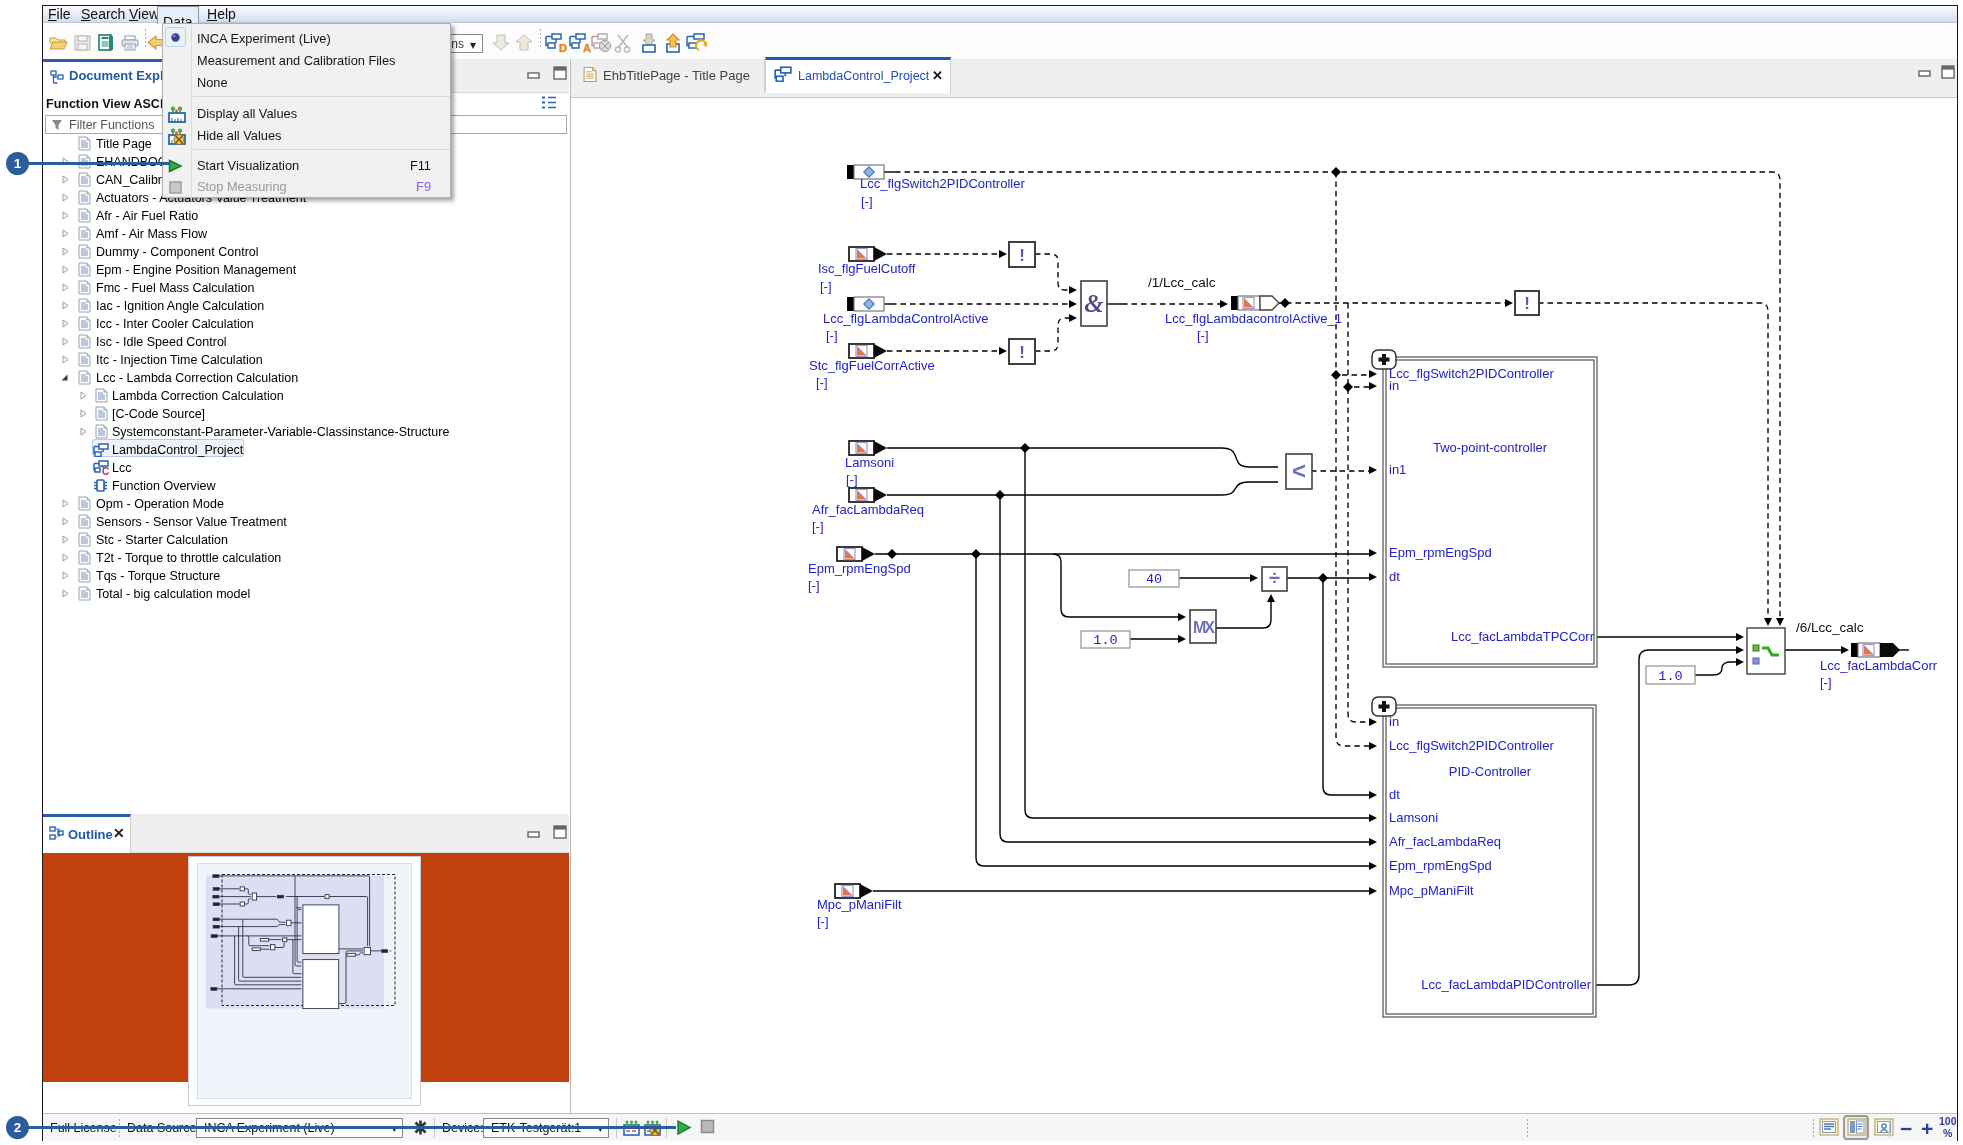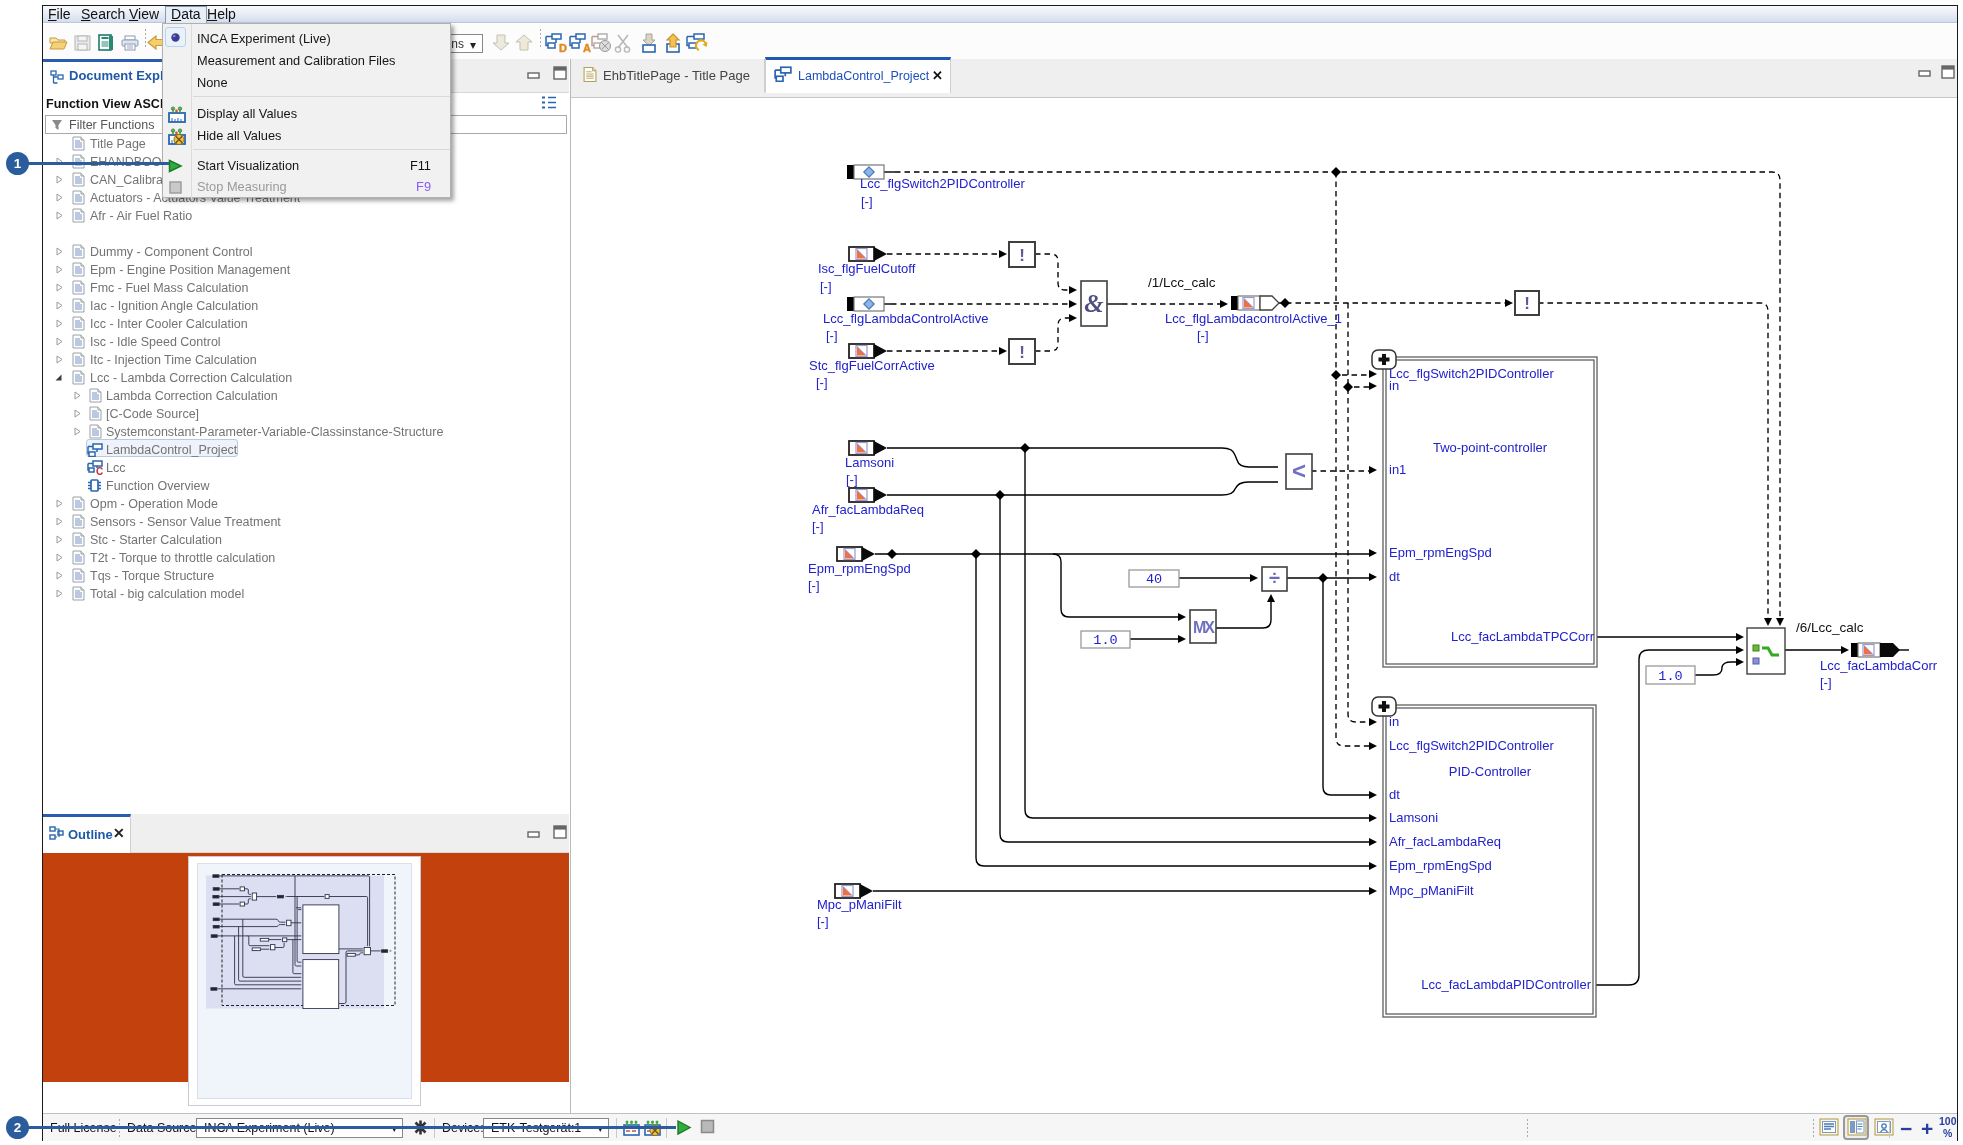--- a/index.html
+++ b/index.html
@@ -7,41 +7,41 @@
 #menubar{position:absolute;left:0;top:0;width:100%;height:17px;background:linear-gradient(#f8fafd,#e4eaf4 60%,#d3ddee);border-bottom:1px solid #bcc7da;font-size:14px;color:#111}
 .mi{position:absolute;top:1px;height:15px;line-height:15px}
 .u{text-decoration:underline}
 #toolbar{position:absolute;left:0;top:18px;width:100%;height:35px;background:#fcfcfc}
 .tbi{position:absolute;top:10px}
 #lpanel{position:absolute;left:0;top:53px;width:526px;height:755px;background:#fff}
 .phead{position:absolute;left:0;width:100%;height:34px;background:#efefef;border-bottom:1px solid #d8d8d8}
 .ptab{position:absolute;left:0;top:0;height:34px;background:#fff;border-top:3px solid #2a5db0;border-right:1px solid #d0d0d0}
 .ptitle{font-size:13px;font-weight:bold;color:#2059a8}
 #treewrap{position:absolute;left:1px;top:76px;width:524px;height:680px;background:#fff}
-.trow{position:absolute;left:0;width:100%;height:18px;font-size:12.5px;color:#737373;white-space:nowrap}
+.trow{position:absolute;left:6px;width:100%;height:18px;font-size:12.5px;color:#000000;white-space:nowrap}
 .trow span.t{position:absolute;top:2px}
 #outpanel{position:absolute;left:0;top:808px;width:526px;height:268px;background:#c2410c}
 #statusbar{position:absolute;left:0;top:1107px;width:100%;height:28px;background:#f6f6f6;border-top:1px solid #c0c0c0;font-size:12.5px;color:#111}
 #editor{position:absolute;left:527px;top:53px;width:1387px;height:1054px;background:#fff;border-left:1px solid #b8b8b8}
 #tabstrip{position:absolute;left:0;top:0;width:100%;height:39px;background:#efefef;border-bottom:1px solid #c6c6c6}
 .vsep{position:absolute;top:4px;width:1px;height:20px;background:#c8c8c8}
 .dsep{position:absolute;top:5px;width:1px;height:18px;background:repeating-linear-gradient(#aaa 0 2px,transparent 2px 4px)}
 #dmenu{position:absolute;left:119px;top:17px;width:289px;height:175px;background:#f1f1f1;border:1px solid #b0b0b0;box-shadow:3px 3px 4px rgba(0,0,0,.35);font-size:12.8px;color:#151515;z-index:50}
 .dmi{position:absolute;left:34px}
 .dkey{position:absolute;right:19px}
 .co{position:absolute;width:23px;height:23px;border-radius:50%;background:#2b5c9c;color:#fff;font-size:13.5px;font-weight:bold;text-align:center;line-height:23px;z-index:60}
 .cline{position:absolute;height:3px;background:#2b5c9c;z-index:55}
 svg{display:block}
 </style></head><body>
 <div id="win">
     <div id="menubar">
       <div class="mi" style="left:5px"><span class="u">F</span>ile</div>
       <div class="mi" style="left:38px"><span class="u">S</span>earch</div>
       <div class="mi" style="left:86px"><span class="u">V</span>iew</div>
-      <div class="mi" style="left:122px;top:0;padding:0 5px;border:1px solid #8899aa;background:#e8eef7;height:28px;line-height:15px"><span class="u">D</span>ata</div>
+      <div class="mi" style="left:114px;top:0;padding:8px 5px;border:1px solid #8899aa;background:#e8eef7;height:28px;line-height:15px"><span class="u">D</span>ata</div>
       <div class="mi" style="left:164px"><span class="u">H</span>elp</div>
     </div>
     <div id="toolbar">
       <svg class="tbi" style="left:6px;top:11px" width="19" height="16" viewBox="0 0 19 16">
         <path d="M1 3 h6 l2 2 h7 v3 h-15z" fill="#f7e7a9" stroke="#c89b3c"></path>
         <path d="M1 14 L4 7 h14 L15 14z" fill="#f3d27a" stroke="#c89b3c"></path>
       </svg>
       <svg class="tbi" style="left:31px;top:11px" width="17" height="16" viewBox="0 0 17 16">
         <rect x="1" y="1" width="15" height="14" fill="#e9e9e9" stroke="#b5b5b5"></rect>
         <rect x="4" y="1" width="9" height="5" fill="#f5f5f5" stroke="#b5b5b5"></rect>
@@ -187,20 +187,31 @@
         <div class="trow" style="top:72px">
           <svg class="abs" style="left:12px;top:4px" width="7" height="9" viewBox="0 0 7 9">
             <path d="M1 1 L6 4.5 L1 8 Z" fill="#fff" stroke="#9a9a9a"></path>
           </svg>
           <svg class="abs" style="left:28px;top:1px" width="13" height="15" viewBox="0 0 13 15">
             <path d="M1 1 h8 l3 3 v10 h-11z" fill="#fdfdfa" stroke="#9aa0ad"></path>
             <path d="M9 1 v3 h3" fill="#f1e6c0" stroke="#9aa0ad"></path>
             <path d="M3 5h5M3 7h7M3 9h7M3 11h7" stroke="#7a93c8" stroke-width="1"></path>
           </svg>
           <span class="t" style="left:46px">Afr - Air Fuel Ratio</span>
+        </div>
+        <div class="trow" style="top:90px">
+          <svg class="abs" style="left:12px;top:4px" width="7" height="9" viewBox="0 0 7 9">
+            <path d="M1 1 L6 4.5 L1 8 Z" fill="#fff" stroke="#9a9a9a"></path>
+          </svg>
+          <svg class="abs" style="left:28px;top:1px" width="13" height="15" viewBox="0 0 13 15">
+            <path d="M1 1 h8 l3 3 v10 h-11z" fill="#fdfdfa" stroke="#9aa0ad"></path>
+            <path d="M9 1 v3 h3" fill="#f1e6c0" stroke="#9aa0ad"></path>
+            <path d="M3 5h5M3 7h7M3 9h7M3 11h7" stroke="#7a93c8" stroke-width="1"></path>
+          </svg>
+          <span class="t" style="left:46px">Amf - Air Mass Flow</span>
         </div>
         <div class="trow" style="top:108px">
           <svg class="abs" style="left:12px;top:4px" width="7" height="9" viewBox="0 0 7 9">
             <path d="M1 1 L6 4.5 L1 8 Z" fill="#fff" stroke="#9a9a9a"></path>
           </svg>
           <svg class="abs" style="left:28px;top:1px" width="13" height="15" viewBox="0 0 13 15">
             <path d="M1 1 h8 l3 3 v10 h-11z" fill="#fdfdfa" stroke="#9aa0ad"></path>
             <path d="M9 1 v3 h3" fill="#f1e6c0" stroke="#9aa0ad"></path>
             <path d="M3 5h5M3 7h7M3 9h7M3 11h7" stroke="#7a93c8" stroke-width="1"></path>
           </svg>

